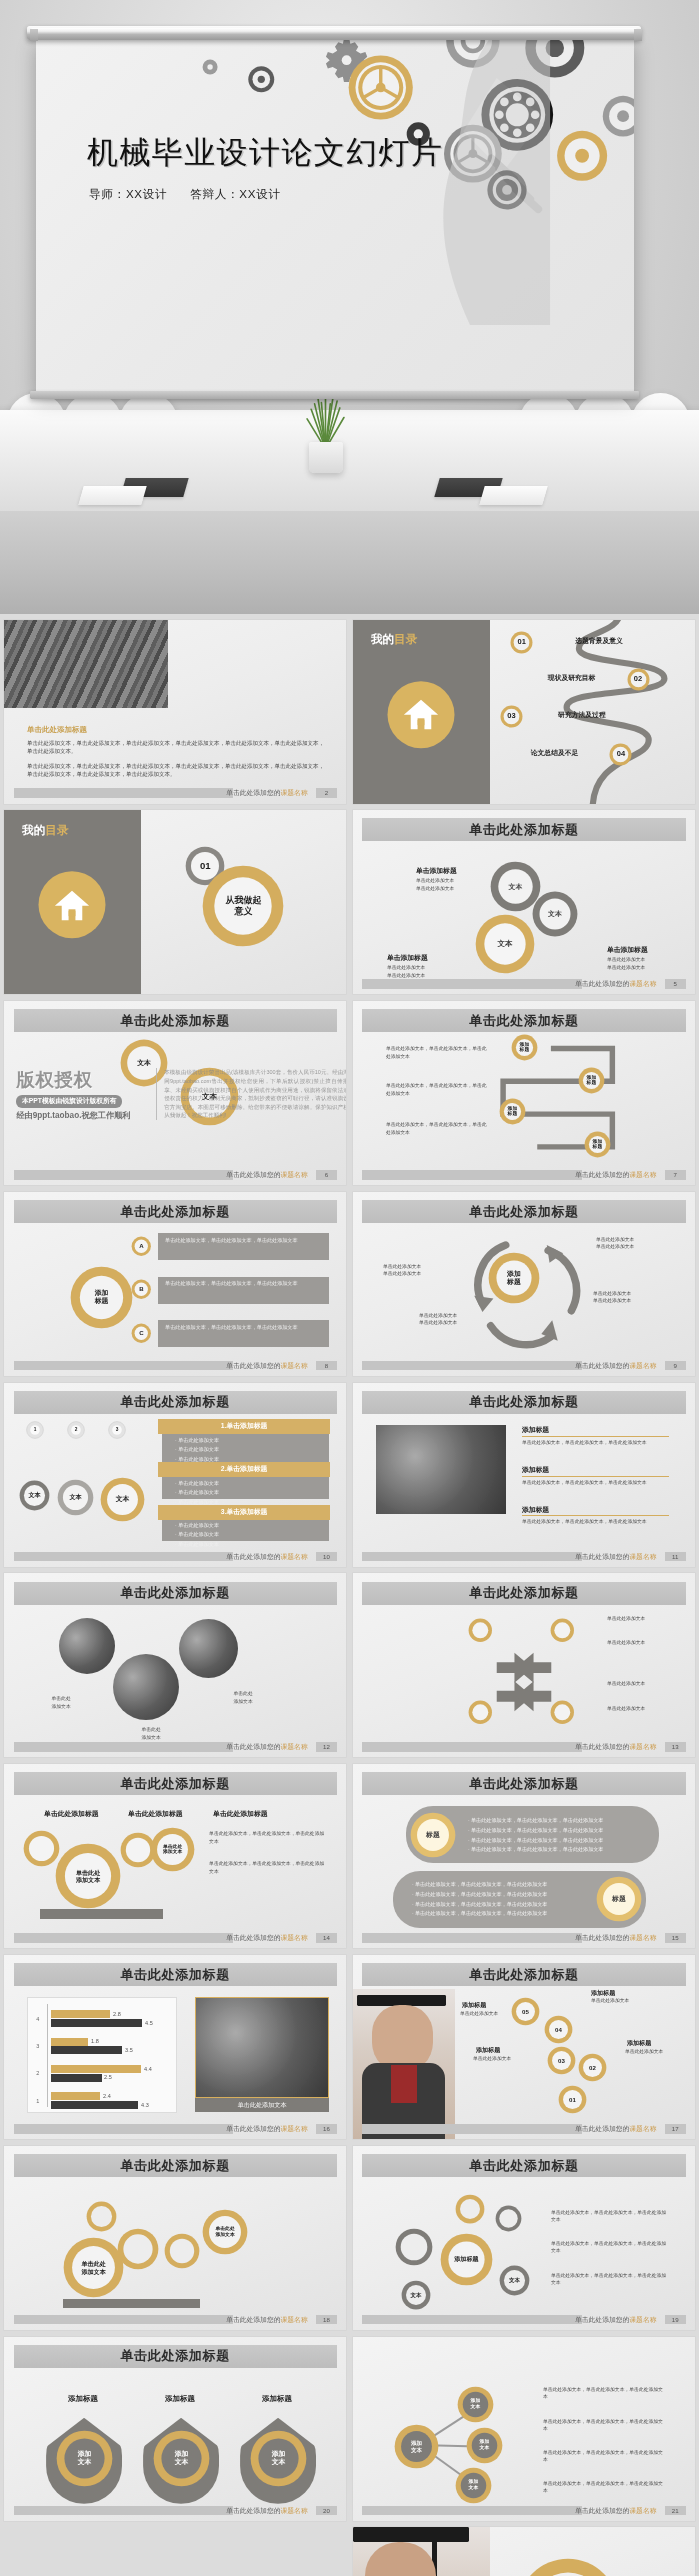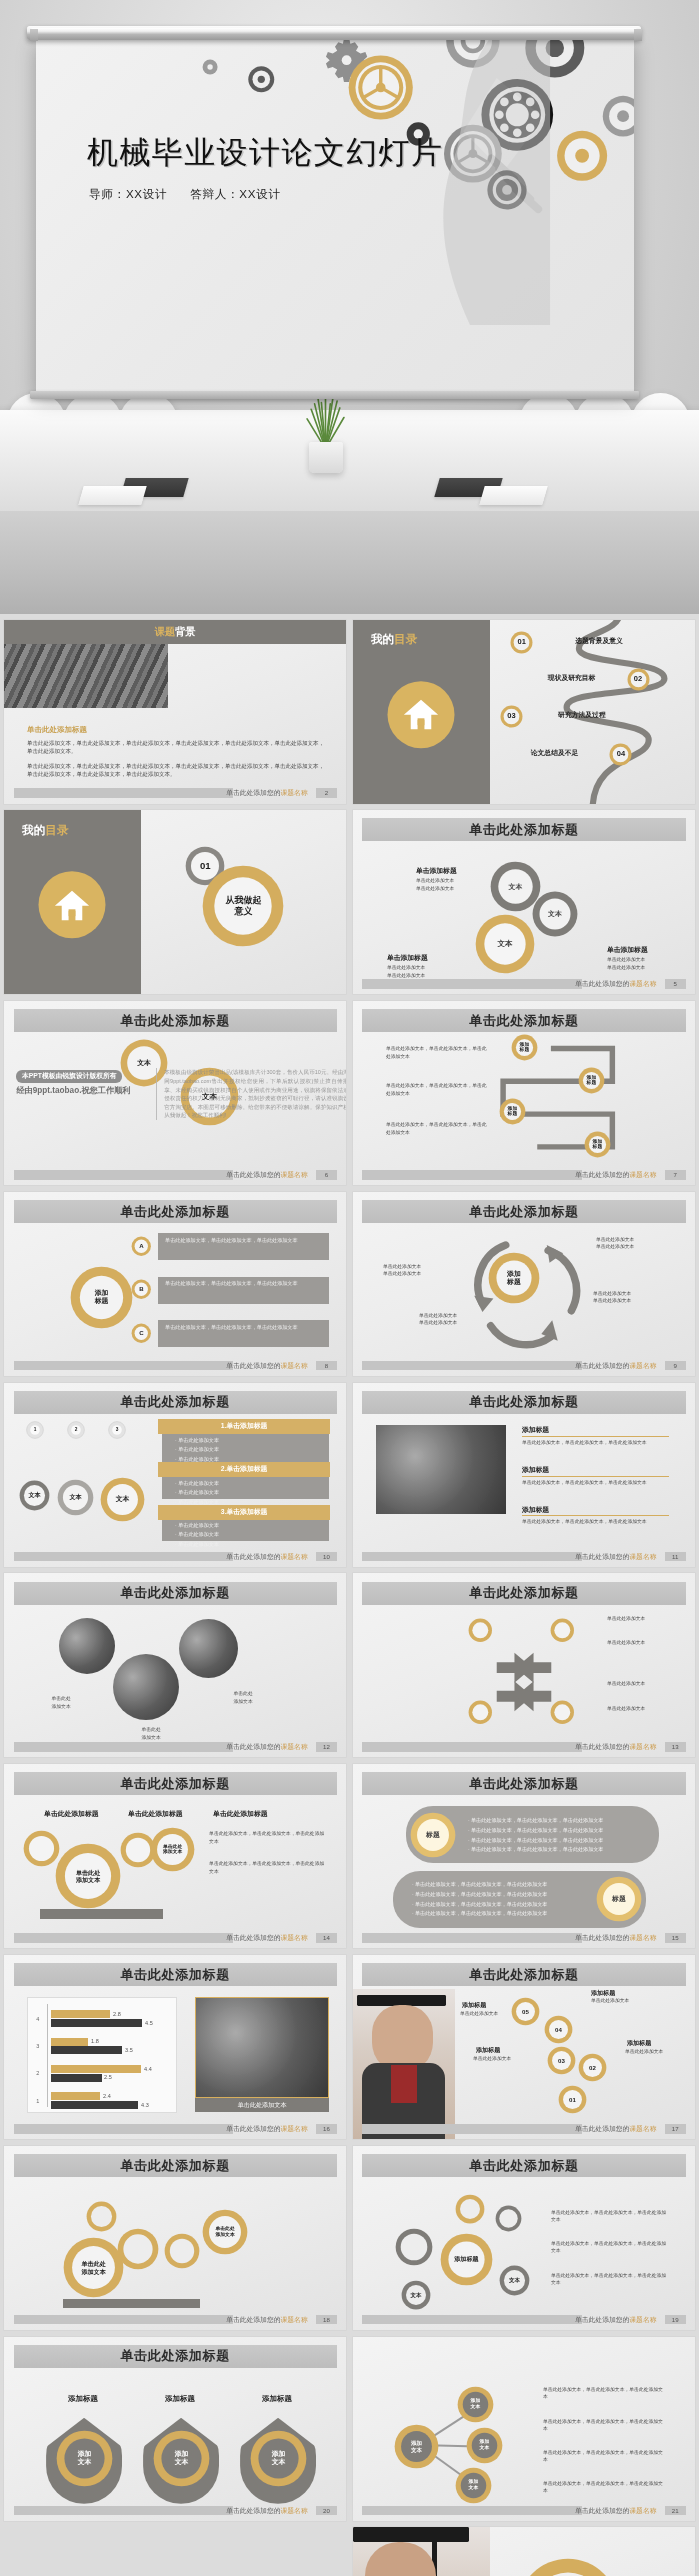--- a/index.html
+++ b/index.html
@@ -384,24 +384,20 @@
   <div class="paper dark" style="left:123px;"></div>
   <div class="paper" style="left:81px; top:486px;"></div>
   <div class="paper dark" style="left:437px;"></div>
   <div class="paper" style="left:482px; top:486px;"></div>
 </div>
 
 <div class="grid">
 
   <div class="slide">
     <div class="photo" style="left:0;top:0;width:48%;height:48%"></div>
-    <div style="position:absolute;left:0;top:0;width:100%;height:24.6px;background:#7e7c78;display:flex;align-items:center;justify-content:center;">
-      <span style="font-size:10.2px;font-weight:bold;color:#d9b25f">课题</span>
-        <span style="font-size:10.2px;font-weight:bold;color:#fff">背景</span>
-    </div>
     <div class="txt ttl-g" style="left:23px;top:104px;font-size:7.5px">单击此处添加标题</div>
     <div class="txt small" style="left:23px;top:119px;width:300px">单击此处添加文本，单击此处添加文本，单击此处添加文本，单击此处添加文本，单击此处添加文本，单击此处添加文本，单击此处添加文本。</div>
     <div class="txt small" style="left:23px;top:142px;width:300px">单击此处添加文本，单击此处添加文本，单击此处添加文本，单击此处添加文本，单击此处添加文本，单击此处添加文本，单击此处添加文本，单击此处添加文本，单击此处添加文本。</div>
     <div class="s-foot">
       <div class="bar"></div>
       <div class="ftxt"><span>单击此处添加您的</span><em>课题名称</em></div>
       <div class="pg">2</div>
     </div>
   </div>
 
@@ -539,20 +535,21 @@
       <div class="gtxt" style="font-size:6.8px">文本</div>
     </div>
     <div class="gear" style="left:176px;top:66px;width:59px;height:59px">
       <svg viewBox="0 0 90 90">
           <circle cx="45" cy="45" r="44" fill="#d4ad5e"></circle>
           <circle cx="45" cy="45" r="32" fill="#eeeeee"></circle>
         </svg>
       <div class="gtxt" style="font-size:7.5px">文本</div>
     </div>
     <div class="wm">
+      <div class="wm-big">版权授权</div>
       <div class="wm-pill">本PPT模板由锐旗设计版权所有</div>
       <div class="wm-url">经由9ppt.taobao.祝您工作顺利</div>
       <div class="wm-body">本模板由锐旗设计荣誉出品(该模板库共计300套，售价人民币10元。经由淘宝网9ppt.taobao.com售出并授权给您使用，下单后默认授权)禁止擅自传播分享、未经购买或锐旗授权擅自个人使用或作为商业用途，锐旗将保留依法追究侵权责任的权力。抵制无良商家，抵制抄袭盗窃的可耻行径，请认准锐旗设计官方淘宝店。本图层可移动删除。给您带来的不便敬请谅解。保护知识产权，从我做起！祝您工作顺利!</div>
     </div>
     <div class="s-foot">
         <div class="bar"></div>
         <div class="ftxt"><span>单击此处添加您的</span><em>课题名称</em></div>
         <div class="pg">6</div>
       </div>
   </div>

